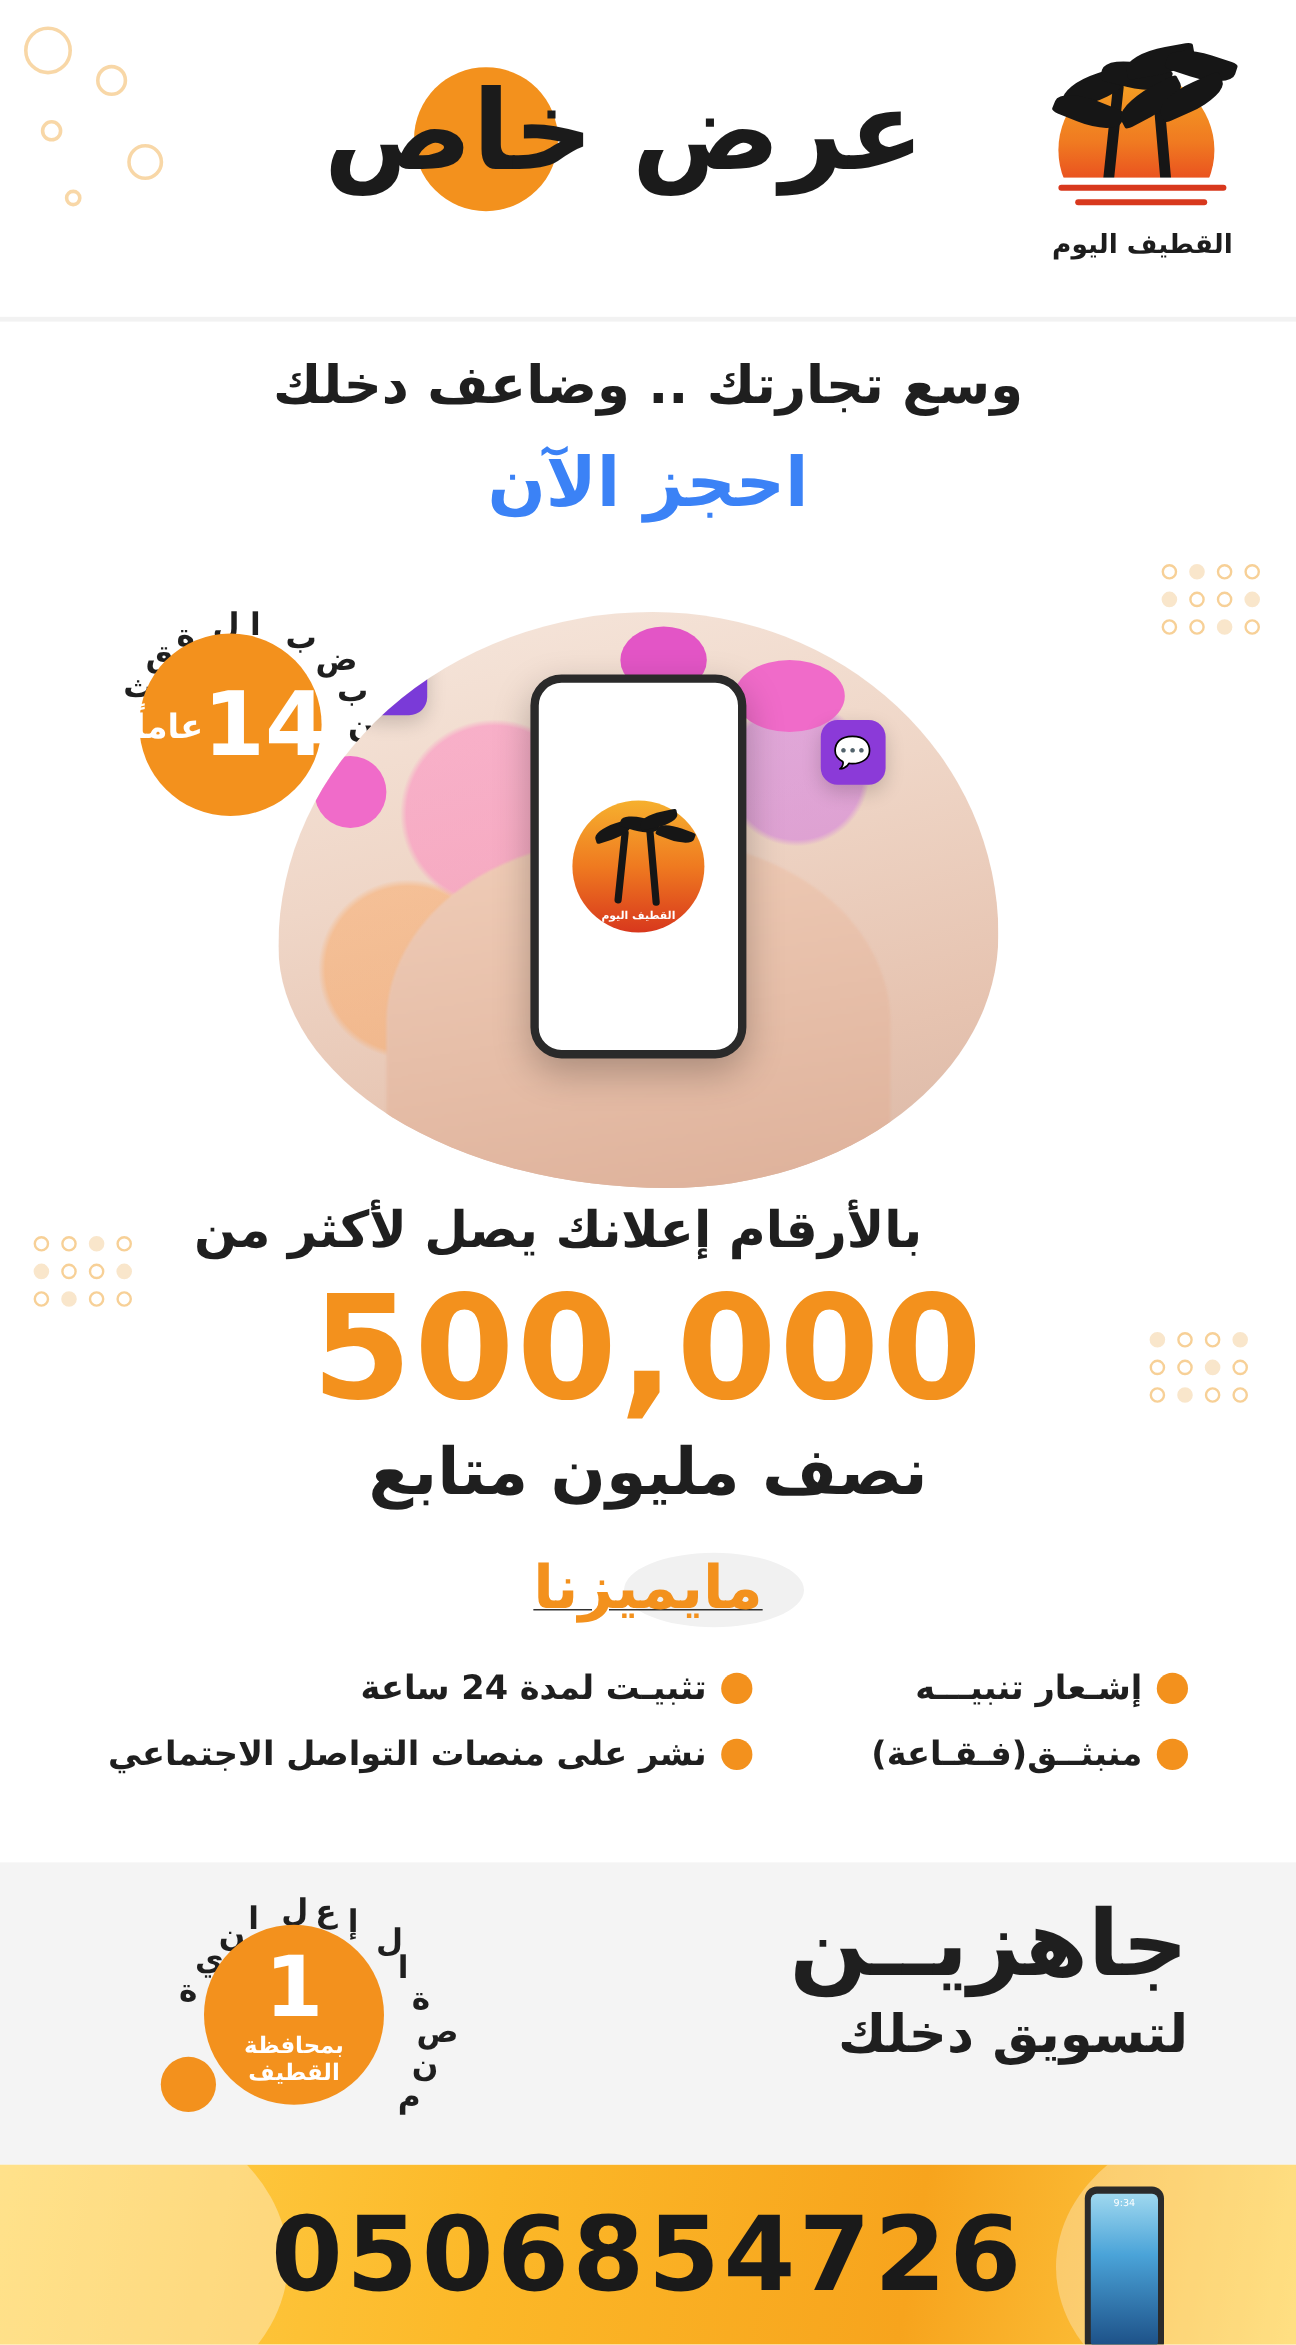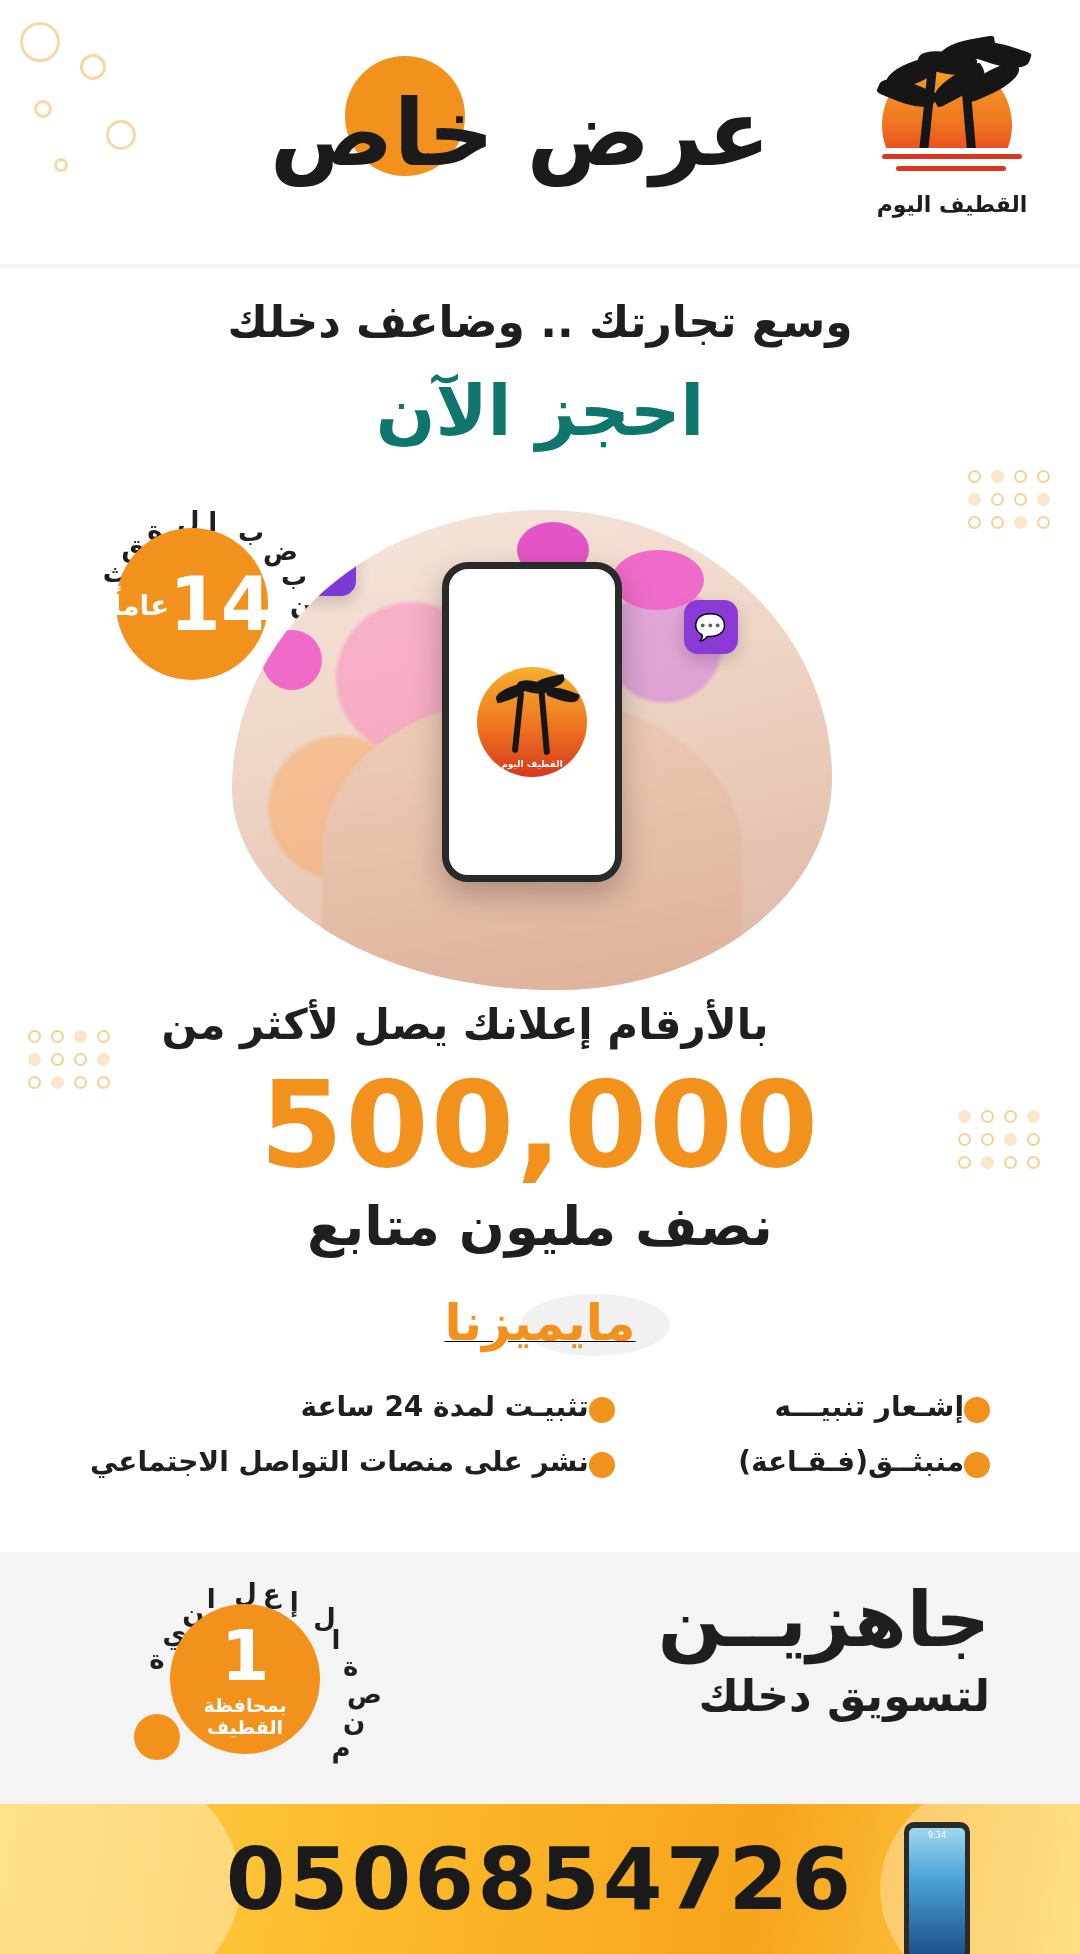--- a/index.html
+++ b/index.html
@@ -97,21 +97,21 @@
     line-height: 1.25;
   }
   .header-dot {
     position: absolute;
     top: 56px; left: 345px;
     width: 120px; height: 120px;
     border-radius: 50%;
     background: #f3911d;
     z-index: 0;
   }
-  .header-title { z-index: 2; margin-top: 24px; }
+  .header-title { z-index: 2; }
   .header-bubbles {
     position: absolute;
     top: 8px; left: 10px;
     width: 160px; height: 200px;
     opacity: .55;
   }
   .bub {
     position: absolute;
     border-radius: 50%;
     border: 3px solid #f3b860;
@@ -123,23 +123,23 @@
     top: 296px; left: 0; width: 1080px;
     text-align: center;
     font-size: 44px;
     font-weight: bold;
     color: #1f1f1f;
   }
   .book-now {
     position: absolute;
     top: 370px; left: 0; width: 1080px;
     text-align: center;
-    font-size: 70px;
+    font-size: 57px;
     font-weight: bold;
-    color: #0f766e;
+    color: #3b82f6;
   }
 
   
   .badge14 {
     position: absolute;
     top: 500px; left: 86px;
     width: 210px; height: 210px;
   }
   .badge14-circle {
     position: absolute;
@@ -279,22 +279,22 @@
   .features {
     position: absolute;
     top: 1390px; left: 0; width: 1080px;
     padding: 0 90px;
     display: grid;
     grid-template-columns: 1fr 1fr;
     row-gap: 22px;
     column-gap: 10px;
   }
   .feature {
-    display: flex; align-items: flex-end; justify-content: flex-start;
-    gap: 0;
+    display: flex; align-items: center; justify-content: flex-start;
+    gap: 12px;
     font-size: 28px; font-weight: bold; color: #1f1f1f;
     white-space: nowrap;
   }
   .fdot {
     width: 26px; height: 26px; border-radius: 50%;
     background: #f3911d; flex: 0 0 auto;
   }
 
   
   .ready {

